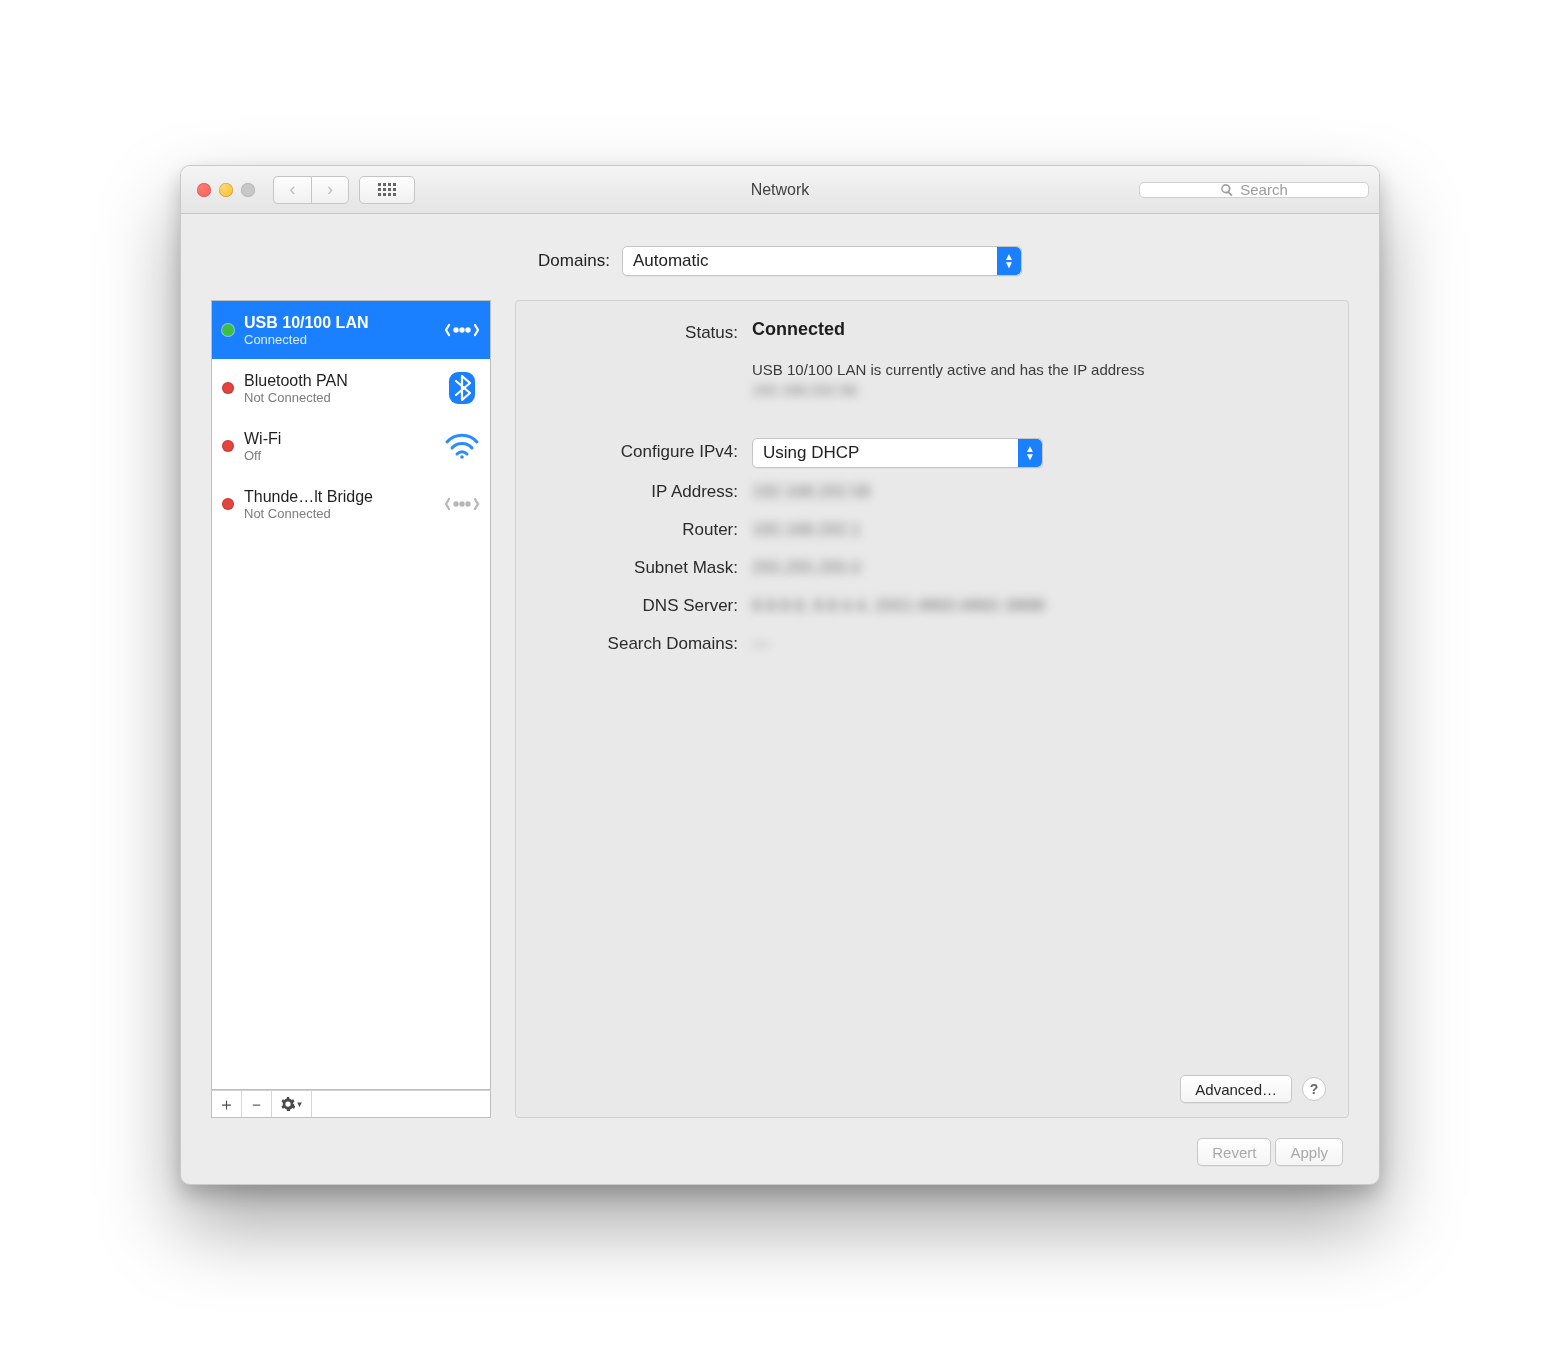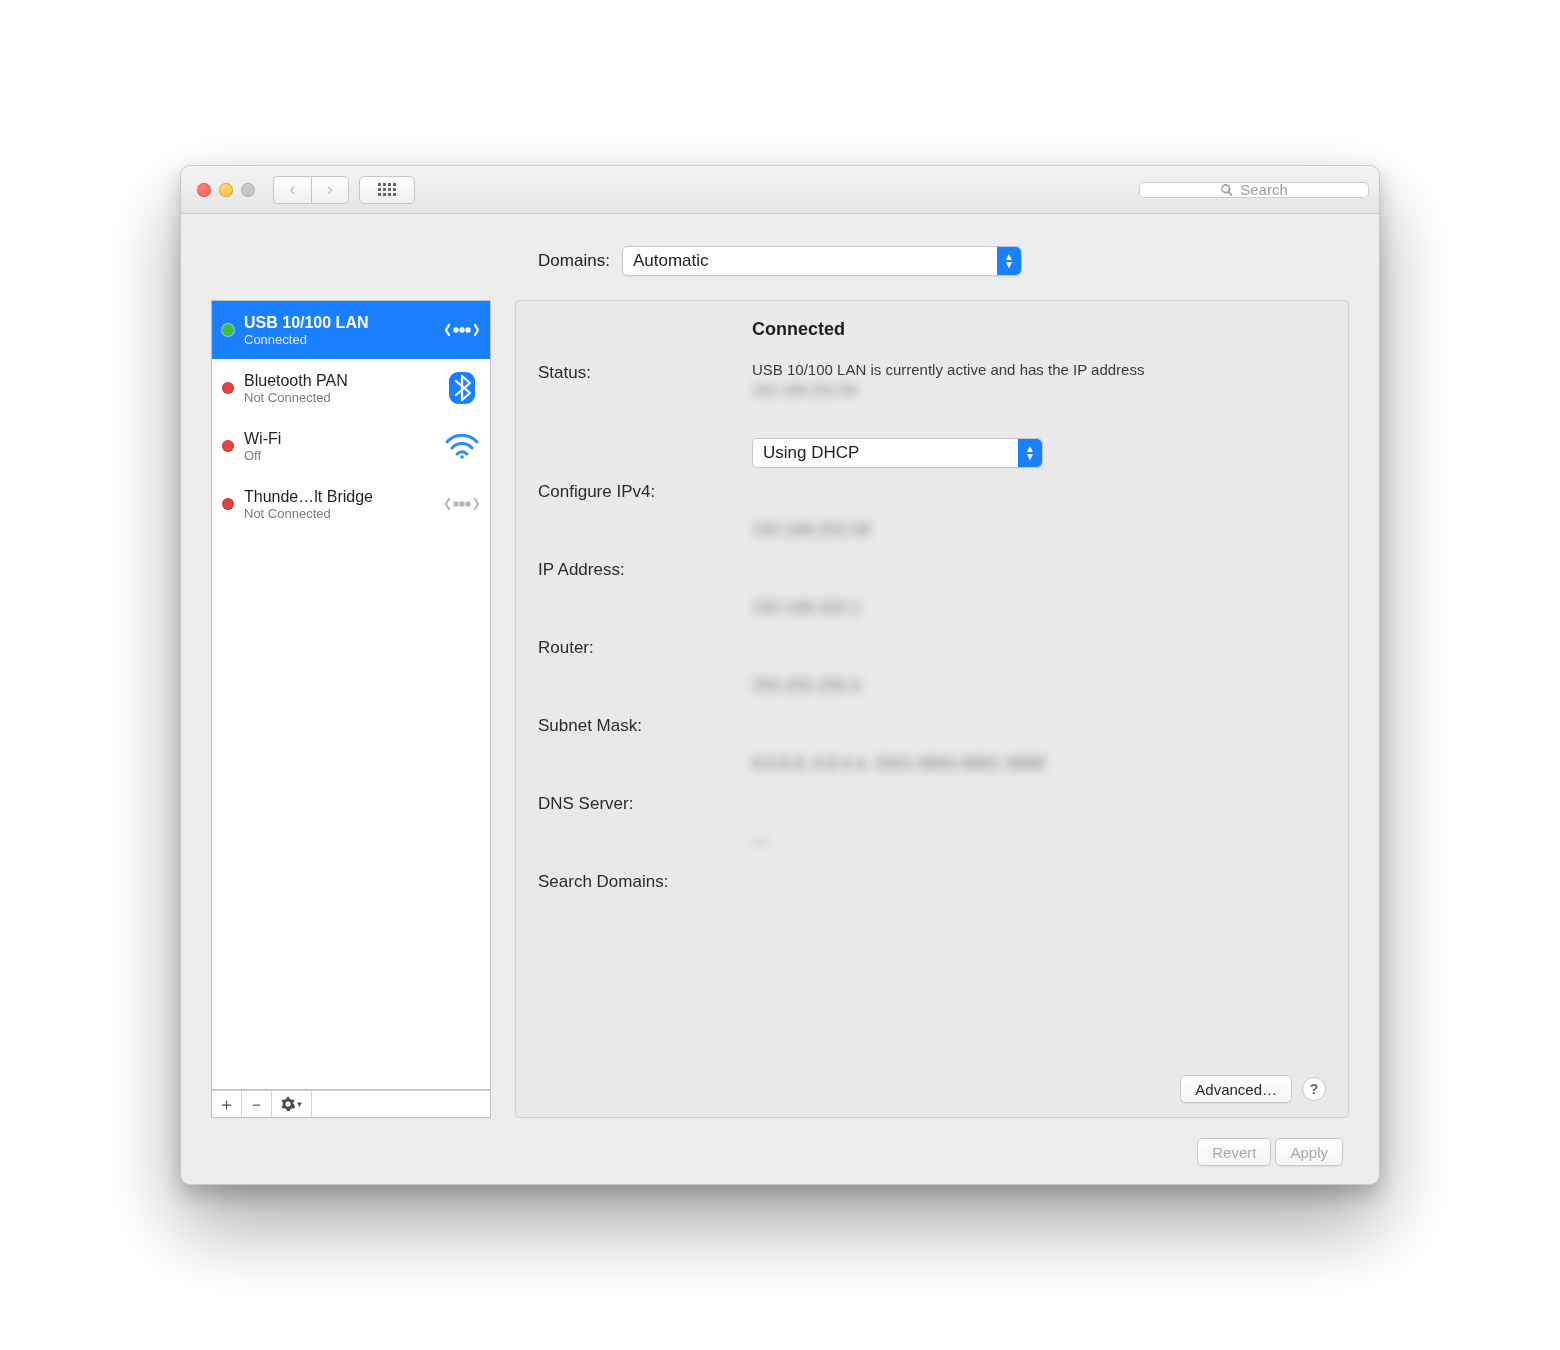--- a/index.html
+++ b/index.html
@@ -110,21 +110,21 @@
   .ftbtn.gear svg { width: 14px; height: 14px; fill: #4b4b4b; }
   .ftbtn .caret { font-size: 9px; margin-left: 2px; color: #4b4b4b; }
 
   
   .detail {
     flex: 1; background: #e9e9e9; border: 1px solid #d0d0d0; border-radius: 4px;
     position: relative; padding: 18px 22px 14px 22px;
     display: flex; flex-direction: column;
   }
   .kv { display: flex; align-items: flex-start; gap: 14px; margin-bottom: 10px; font-size: 17px; color: #2b2b2b; }
-  .kv .k { width: 200px; text-align: left; color: #2b2b2b; line-height: 28px; margin-top: 40px; }
+  .kv .k { width: 200px; text-align: right; color: #2b2b2b; line-height: 28px; }
   .kv .v { flex: 1; line-height: 28px; }
   .kv .v-stack { flex: 1; }
   .kv .v-stack .big { font-size: 18px; font-weight: 700; color: #1d1d1d; }
   .kv .v-stack .desc { font-size: 15px; color: #3b3b3b; margin-top: 20px; line-height: 20px; max-width: 440px; }
   .kv.spaced { margin-top: 28px; }
   .blur { filter: blur(5px); color: #777; }
   .detail-bottom { margin-top: auto; display: flex; align-items: center; justify-content: flex-end; gap: 10px; }
   .btn {
     height: 28px; padding: 0 14px; background: linear-gradient(#ffffff,#f4f4f4);
     border: 1px solid #c7c7c7; border-radius: 5px;
@@ -177,20 +177,21 @@
             <span></span>
               <span></span>
               <span></span>
               <span></span>
             <span></span>
               <span></span>
               <span></span>
               <span></span>
           </span>
         </div>
+        <div class="window-title">Network</div>
         <div class="search-box">
           <svg viewBox="0 0 16 16">
               <path d="M6.5 1a5.5 5.5 0 014.23 9.02l3.63 3.63-1.41 1.41-3.63-3.63A5.5 5.5 0 116.5 1zm0 2a3.5 3.5 0 100 7 3.5 3.5 0 000-7z"></path>
             </svg>
           <span>Search</span>
         </div>
       </div>
     </div>
 
     <div class="content">

